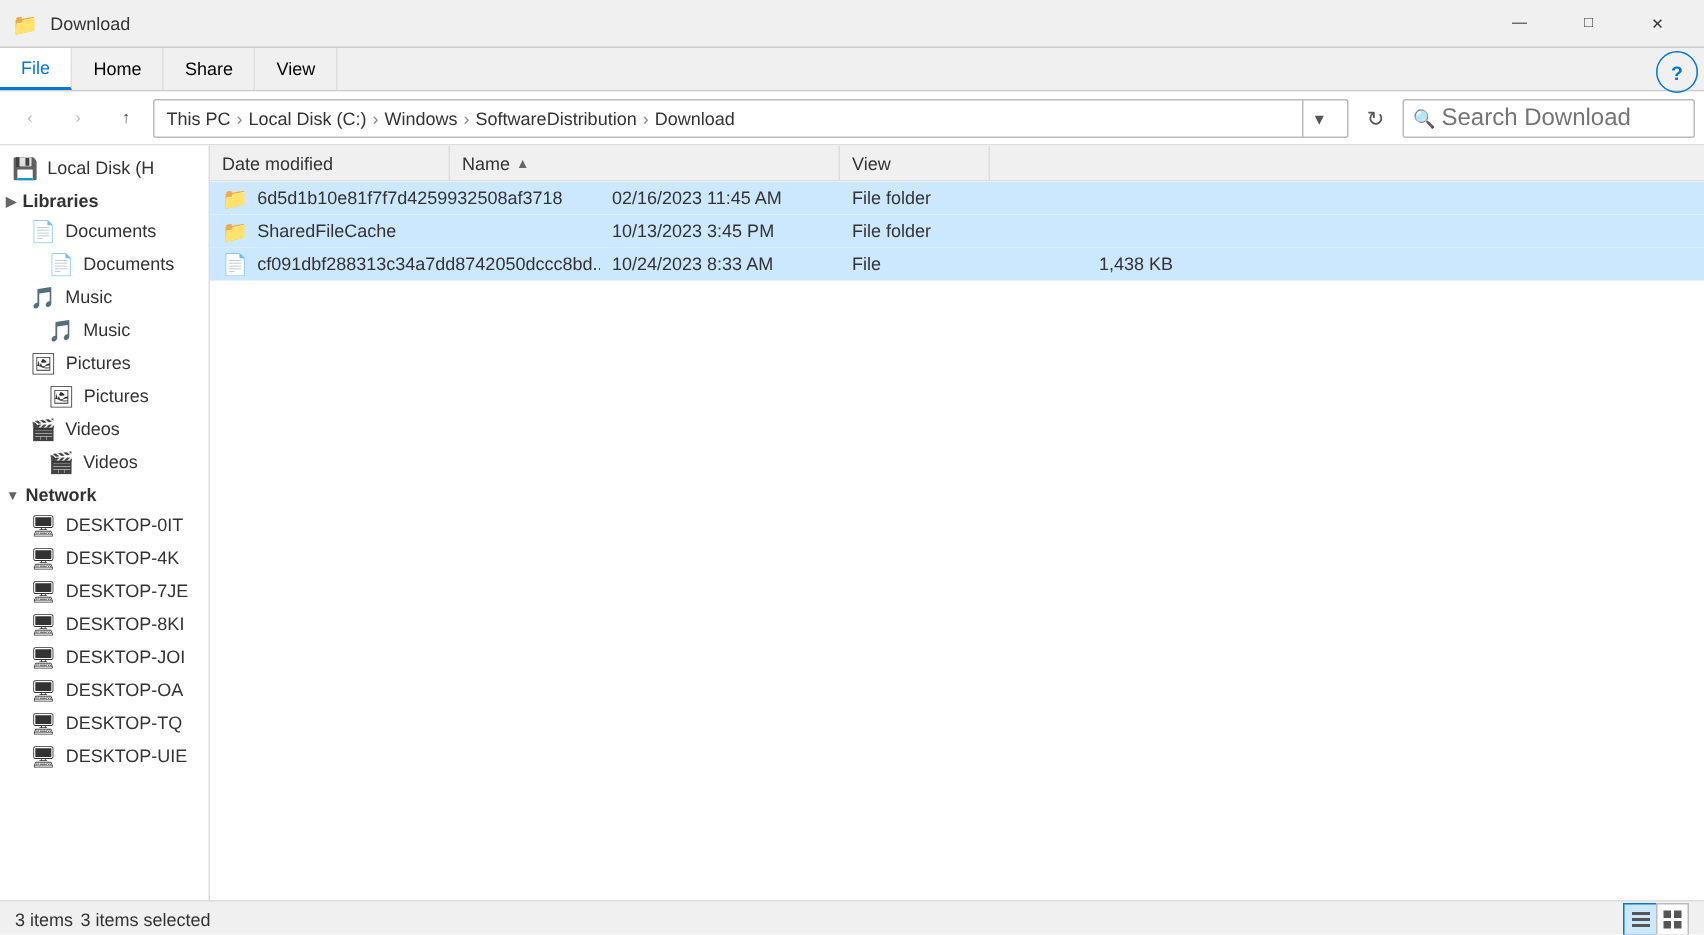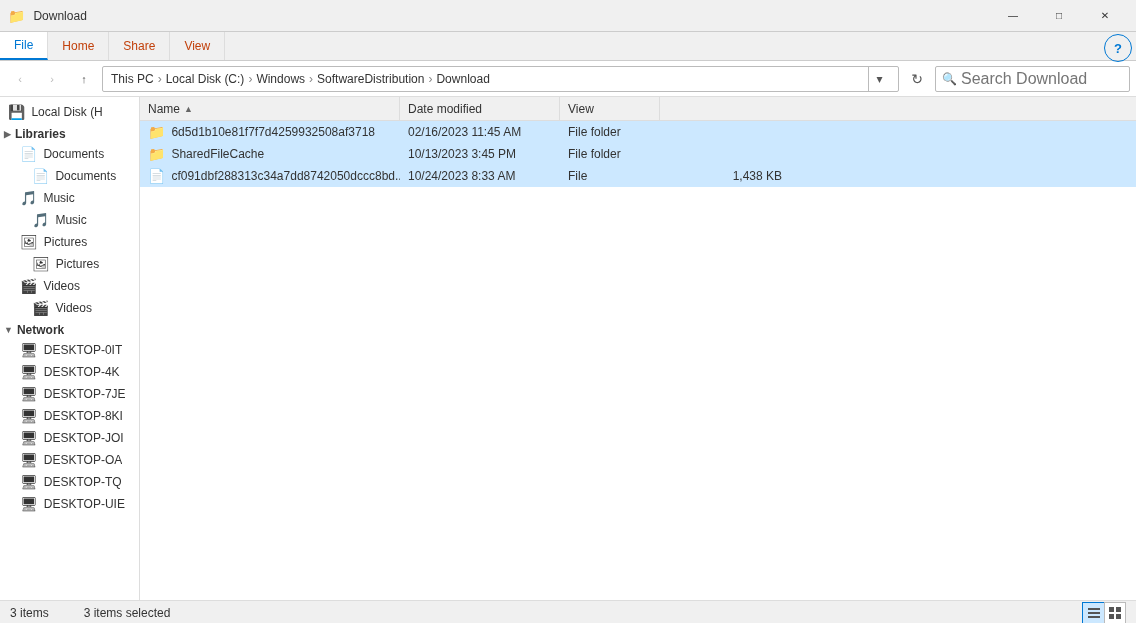--- a/index.html
+++ b/index.html
@@ -28,21 +28,21 @@
       background: #f0f0f0;
       border-bottom: 1px solid #ccc;
     }
     .ribbon-tabs {
       display: flex;
       height: 28px;
     }
     .ribbon-tab {
       padding: 0 14px;
       display: flex; align-items: center;
-      font-size: 12px; cursor: pointer; color: #c2410c;
+      font-size: 12px; cursor: pointer; color: #000000;
       border-right: 1px solid #ddd;
     }
     .ribbon-tab.active {
       background: #fff;
       color: #0078d4;
       border-bottom: 2px solid #0078d4;
     }
     .ribbon-help {
       margin-left: auto;
       width: 28px; height: 28px;
@@ -214,21 +214,21 @@
       height: 24px;
       background: #f0f0f0;
       border-top: 1px solid #ddd;
       display: flex;
       align-items: center;
       padding: 0 10px;
       font-size: 12px;
       color: #333;
       justify-content: space-between;
     }
-    .status-left { display: flex; gap: 35px; }
+    .status-left { display: flex; gap: 5px; }
     .view-controls { display: flex; }
     .view-btn {
       width: 22px; height: 22px;
       display: flex; align-items: center; justify-content: center;
       cursor: pointer; border: 1px solid #bbb; background: #fff;
     }
     .view-btn:first-child { border-right: none; }
     .view-btn.active { background: #cce8ff; border-color: #0078d4; }
 
     
@@ -371,26 +371,26 @@
     </div>
     <div class="sidebar-item sidebar-indent">
       <span class="sidebar-icon">🖥</span>
       <span class="sidebar-label">DESKTOP-UIE</span>
     </div>
   </div>
 
   <div class="content-area">
 
     <div class="file-list-header">
+      <div class="col-header col-modified">
+        <span>Date modified</span>
+      </div>
       <div class="col-header col-name">
         <span>Name</span>
         <span class="sort-arrow">▲</span>
-      </div>
-      <div class="col-header col-modified">
-        <span>Date modified</span>
       </div>
       <div class="col-header col-size">
         <span>View</span>
       </div>
     </div>
 
     <div class="file-list">
 
       <div class="file-row selected">
         <div class="file-cell cell-name">

